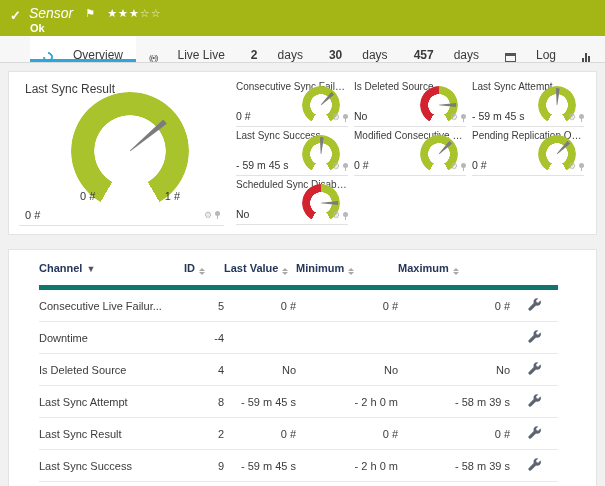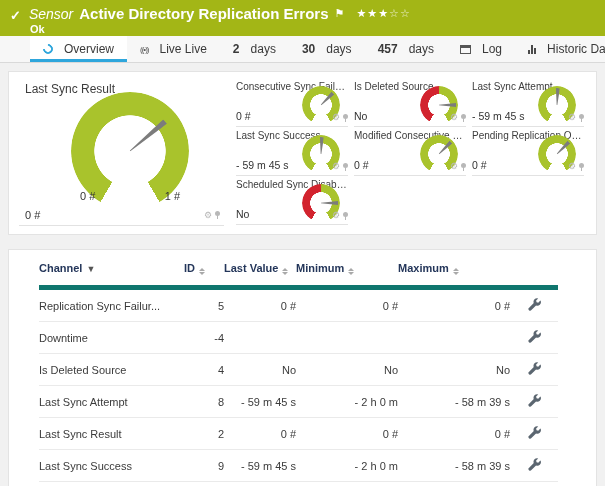--- a/index.html
+++ b/index.html
@@ -12,21 +12,21 @@
   .title-line { display:flex; align-items:center; }
   .kind { font-style:italic; font-size:14px; margin-right:6px; }
   .sensor-title { font-size:15px; font-weight:bold; }
   .flag-ico { font-size:11px; margin-left:6px; }
   .stars { margin-left:12px; font-size:11px; letter-spacing:1px; }
   .stars .empty { opacity:.75; }
   .status { font-size:11px; font-weight:bold; margin-top:1px; margin-left:1px; }
 
   
   .tabbar { height:27px; background:#f7f7f7; border-bottom:1px solid #d9d9d9; display:flex; align-items:stretch; padding-left:30px; font-size:12px; color:#3a3a3a; }
-  .tab { padding:0 13px; display:flex; align-items:center; gap:11px; white-space:nowrap; }
+  .tab { padding:0 13px; display:flex; align-items:flex-end; gap:20px; white-space:nowrap; }
   .tab.active { background:#fff; box-shadow:inset 0 -3px 0 #2ea6dc; }
   .tab .num { font-weight:bold; }
   .gauge-ico { width:10px; height:10px; border:2px solid #2ea6dc; border-radius:50%; border-left-color:transparent; transform:rotate(45deg); display:inline-block; }
   .bc-ico { font-size:8px; color:#555; letter-spacing:-1px; }
   .bars-ico { display:inline-flex; align-items:flex-end; gap:1px; height:9px; }
   .bars-ico i { width:2px; background:#4a4a4a; display:block; }
   .bars-ico i:nth-child(1){height:4px;} .bars-ico i:nth-child(2){height:9px;} .bars-ico i:nth-child(3){height:6px;}
   .log-ico { width:11px; height:9px; border:1px solid #555; background:linear-gradient(#555 0 2.5px, transparent 2.5px); display:inline-block; }
   .gear-ico { font-size:12px; color:#444; line-height:1; }
 
@@ -88,21 +88,20 @@
   .wrench { width:13px; height:13px; fill:#5b6670; }
 </style>
 </head>
 <body>
 
 <header class="banner">
   <span class="check-ico">✓</span>
   <div>
     <div class="title-line">
       <span class="kind">Sensor</span>
-      <span class="sensor-title">Active Directory Replication Errors</span>
       <span class="flag-ico">⚑</span>
       <span class="stars"><span class="filled">★</span><span class="filled">★</span><span class="filled">★</span><span class="empty">☆</span><span class="empty">☆</span></span>
     </div>
     <div class="status">Ok</div>
   </div>
 </header>
 
 <nav class="tabbar">
   <div class="tab active">
     <span class="gauge-ico"></span>
@@ -298,21 +297,21 @@
                 <i class="up"></i>
                 <i class="dn"></i>
               </span>
           </th>
           <th></th>
         </tr>
       </thead>
       <tbody>
 
           <tr>
-            <td class="channel">Replication Sync Failur...</td>
+            <td class="channel">Consecutive Live Failur...</td>
             <td>5</td>
             <td>0 #</td>
             <td>0 #</td>
             <td>0 #</td>
             <td class="act">
               <svg class="wrench" viewBox="0 0 16 16">
                 <path d="M15.2 3.1 12.6 5.7l-2.1-.5-.5-2.1L12.6.5a4.4 4.4 0 0 0-5.5 5.8L1.4 12a2 2 0 1 0 2.8 2.8l5.7-5.7a4.4 4.4 0 0 0 5.8-5.5z"></path>
               </svg>
             </td>
           </tr>

